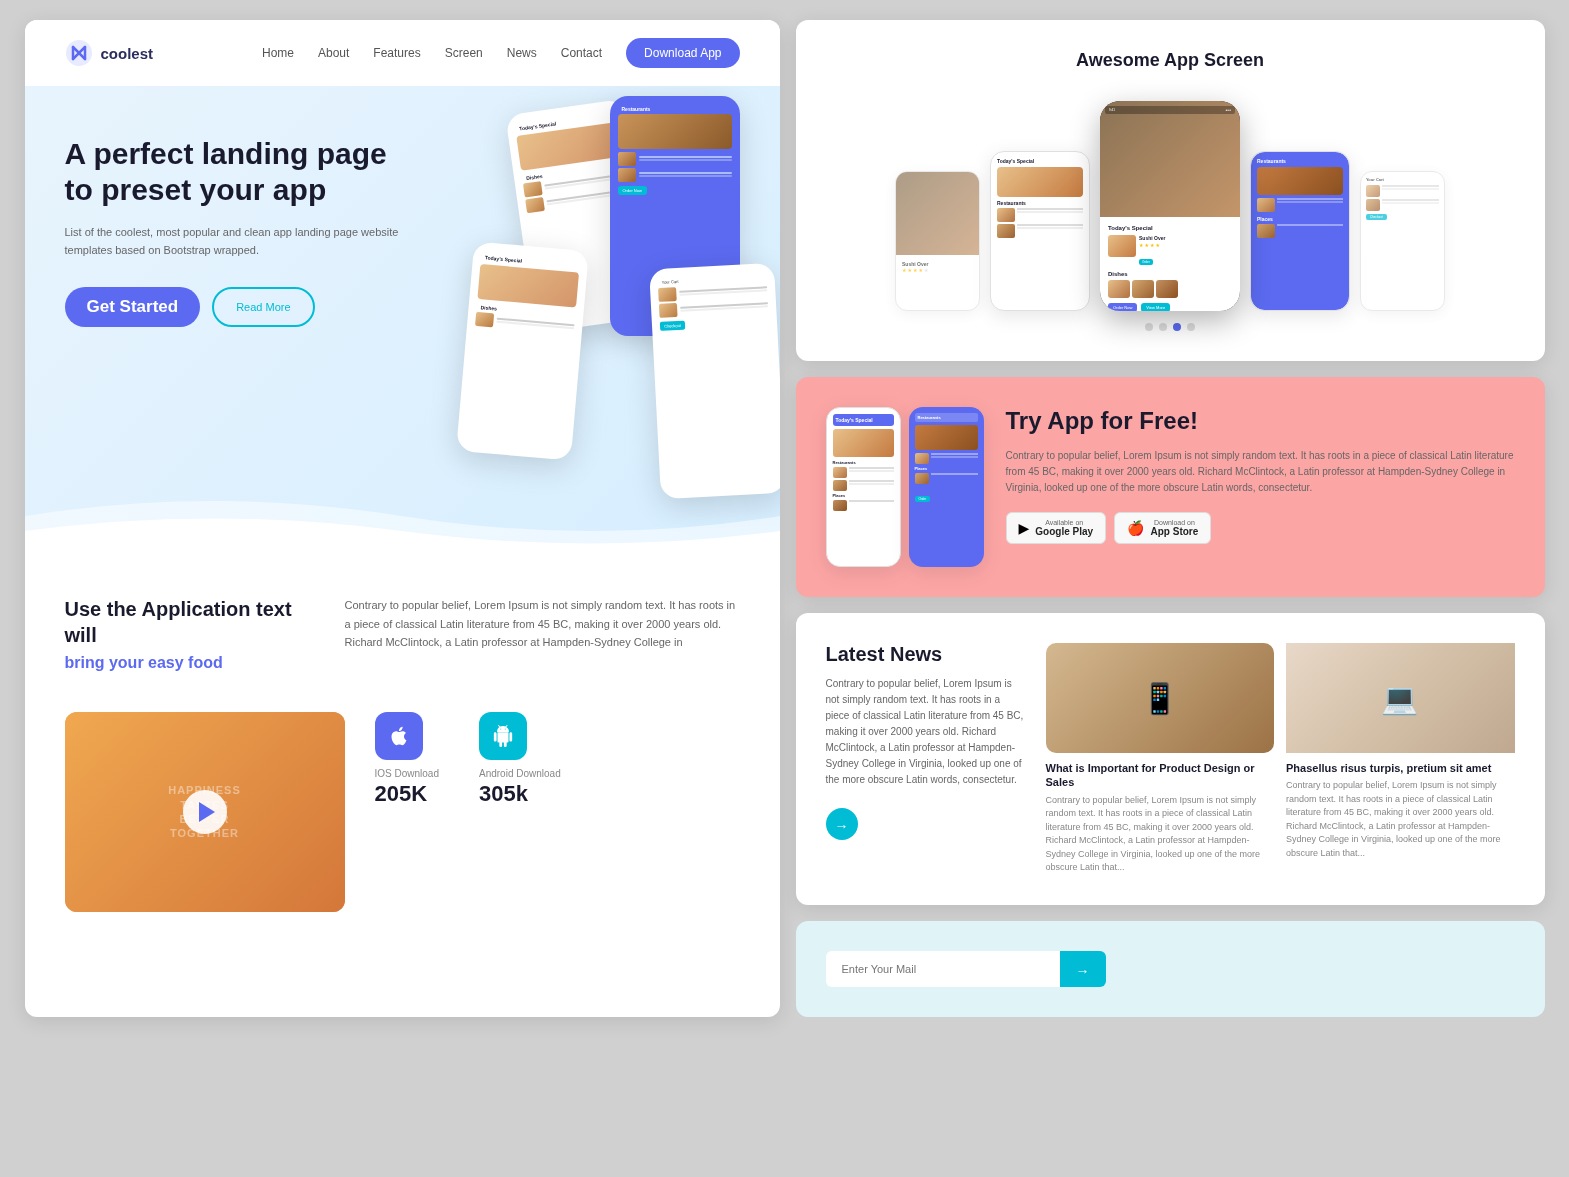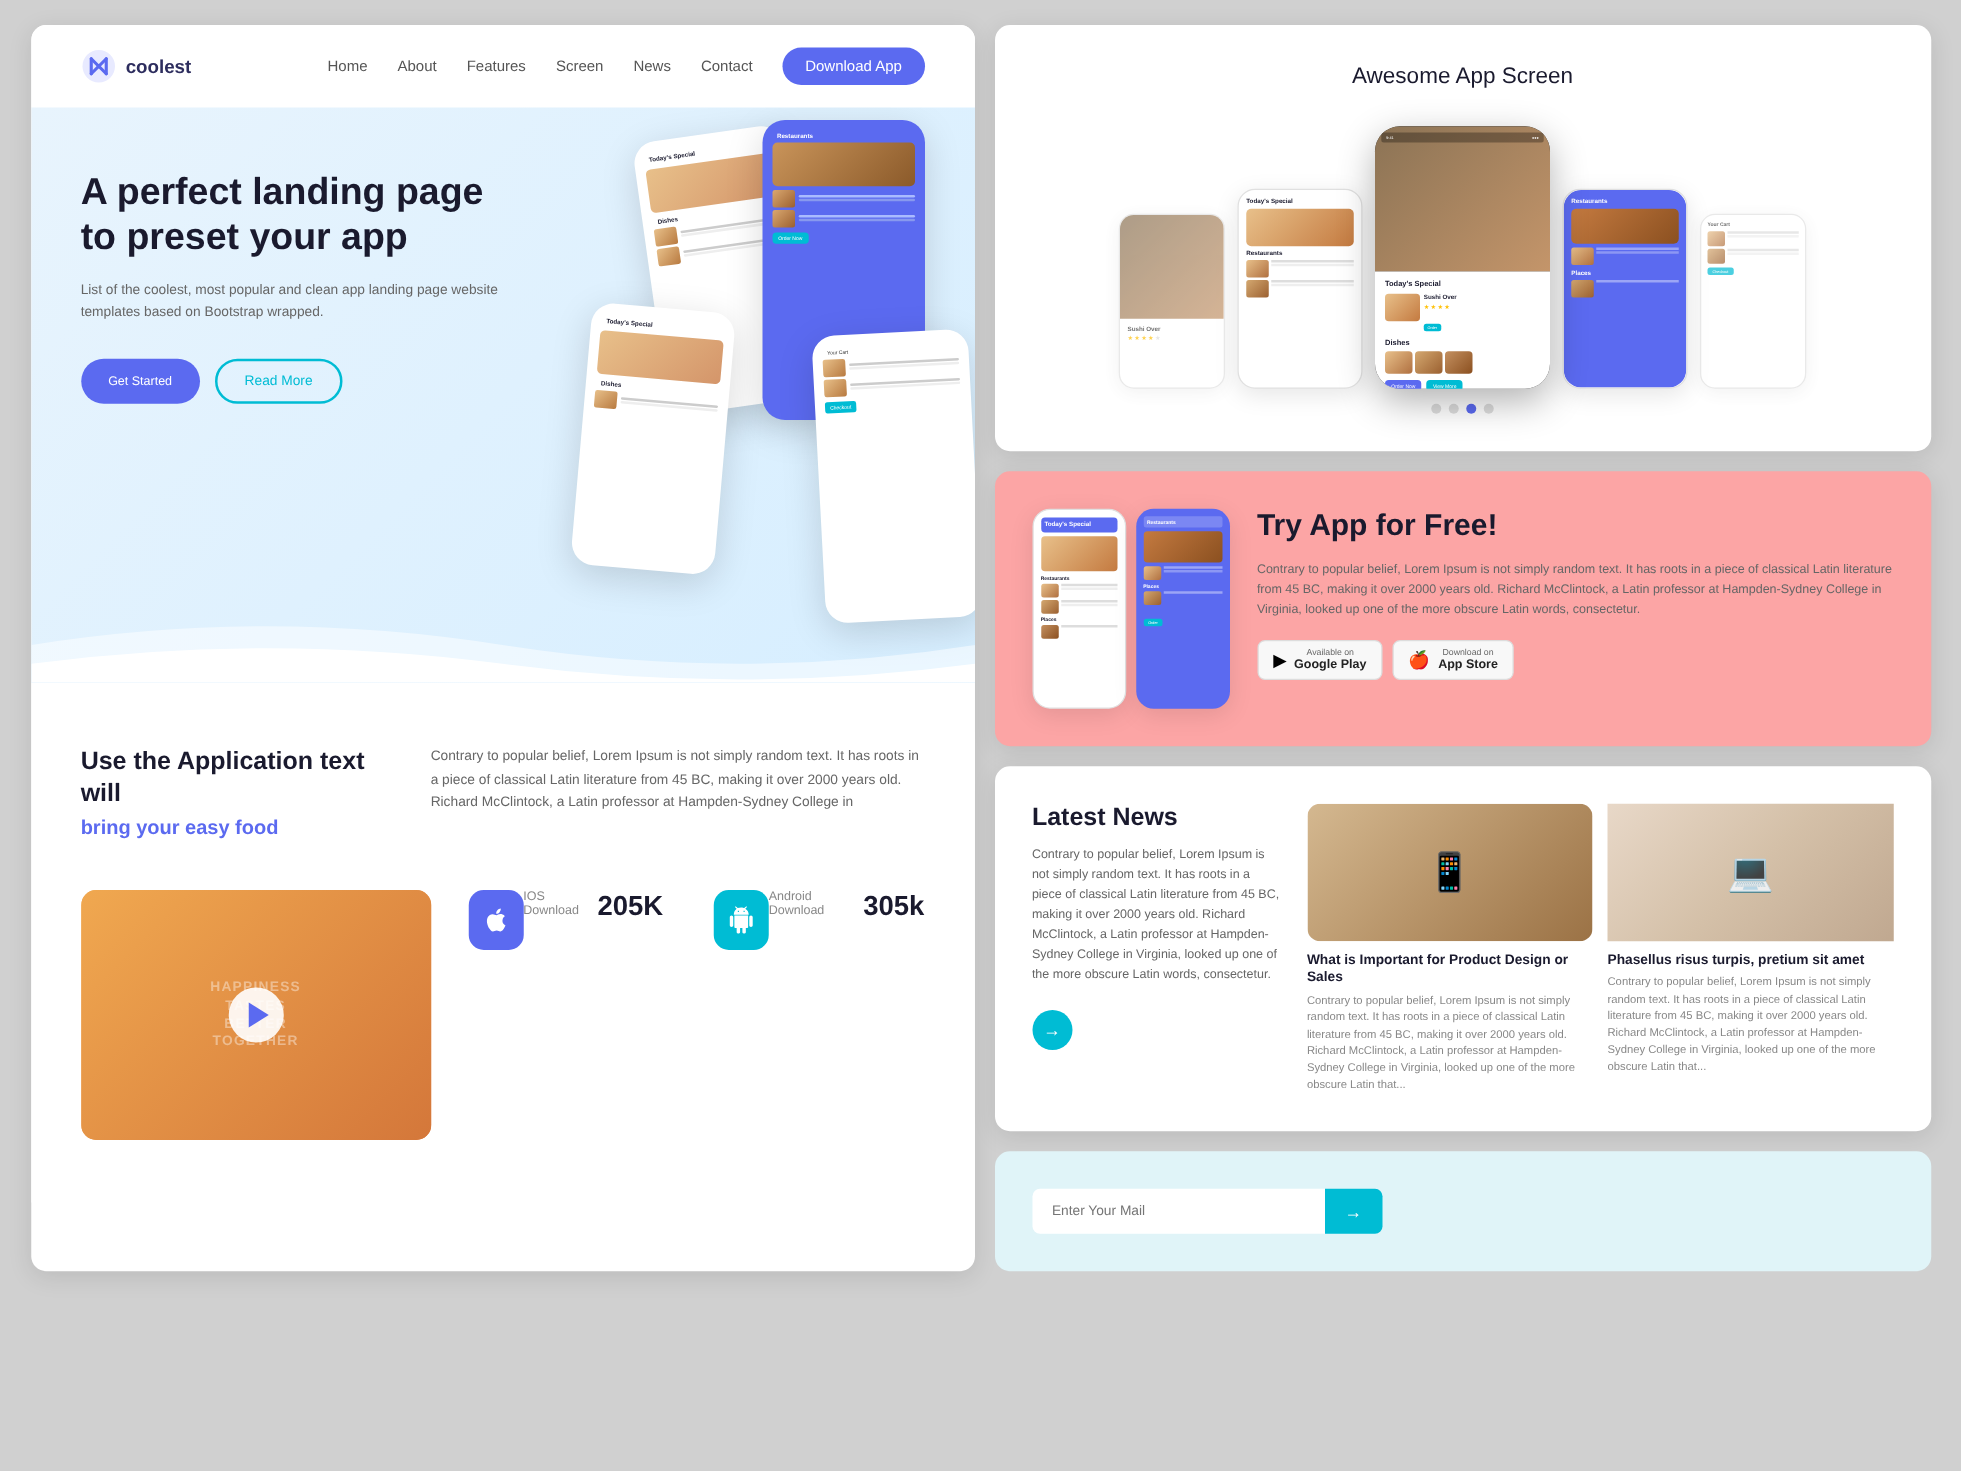--- a/index.html
+++ b/index.html
@@ -17,21 +17,21 @@
     .nav-links { display: flex; gap: 24px; align-items: center; }
     .nav-link { font-size: 12px; color: #555; text-decoration: none; }
     .nav-btn { background: #5b6af0; color: #fff; padding: 8px 18px; border-radius: 20px; font-size: 12px; border: none; cursor: pointer; font-weight: 500; }
     
     
     .hero { background: linear-gradient(135deg, #e8f4fd 0%, #d6eeff 100%); padding: 50px 40px 40px 40px; position: relative; min-height: 460px; overflow: hidden; }
     .hero-content { max-width: 340px; }
     .hero-title { font-size: 30px; font-weight: 800; color: #1a1a2e; line-height: 1.2; margin-bottom: 16px; }
     .hero-desc { font-size: 11px; color: #666; line-height: 1.6; margin-bottom: 28px; }
     .hero-btns { display: flex; gap: 12px; }
-    .btn-primary { background: #5b6af0; color: #fff; padding: 10px 22px; border-radius: 22px; font-size: 10px; border: none; cursor: pointer; font-weight: 400; }
+    .btn-primary { background: #5b6af0; color: #fff; padding: 10px 22px; border-radius: 22px; font-size: 17px; border: none; cursor: pointer; font-weight: 700; }
     .btn-outline { background: transparent; color: #00bcd4; padding: 10px 22px; border-radius: 22px; font-size: 11px; border: 2px solid #00bcd4; cursor: pointer; font-weight: 500; }
     .hero-phones { position: absolute; right: -20px; top: 0; width: 380px; height: 460px; }
     .phone-mockup { position: absolute; border-radius: 18px; background: #fff; overflow: hidden; box-shadow: 0 8px 30px rgba(0,0,0,0.15); }
     .phone-1 { width: 120px; height: 220px; right: 160px; top: 20px; transform: rotate(-8deg); }
     .phone-2 { width: 130px; height: 240px; right: 60px; top: 10px; background: #5b6af0; }
     .phone-3 { width: 115px; height: 210px; right: 220px; top: 160px; transform: rotate(5deg); }
     .phone-4 { width: 125px; height: 230px; right: 20px; top: 180px; transform: rotate(-3deg); }
     .phone-inner { width: 100%; height: 100%; padding: 8px; }
     .wave-overlay { position: absolute; bottom: 0; left: 0; right: 0; height: 60px; }
     
@@ -42,33 +42,33 @@
     .use-app-title { font-size: 20px; font-weight: 700; color: #1a1a2e; line-height: 1.3; margin-bottom: 6px; }
     .use-app-subtitle { font-size: 16px; font-weight: 700; color: #5b6af0; }
     .use-app-right { flex: 1; }
     .use-app-desc { font-size: 11px; color: #666; line-height: 1.7; }
     .use-app-bottom { display: flex; gap: 30px; align-items: flex-start; }
     .video-thumb { flex: 0 0 280px; height: 200px; background: linear-gradient(135deg, #f0a850, #e8864a); border-radius: 12px; display: flex; align-items: center; justify-content: center; position: relative; overflow: hidden; }
     .video-overlay-text { position: absolute; top: 0; left: 0; right: 0; bottom: 0; display: flex; align-items: center; justify-content: center; flex-direction: column; }
     .play-btn { width: 44px; height: 44px; background: rgba(255,255,255,0.9); border-radius: 50%; display: flex; align-items: center; justify-content: center; }
     .play-icon { width: 0; height: 0; border-top: 10px solid transparent; border-bottom: 10px solid transparent; border-left: 16px solid #5b6af0; margin-left: 4px; }
     .download-stats { display: flex; gap: 40px; }
-    .dl-item { display: flex; flex-direction: row; }
+    .dl-item { display: flex; flex-direction: column; }
     .dl-icon { width: 48px; height: 48px; border-radius: 12px; display: flex; align-items: center; justify-content: center; margin-bottom: 8px; font-size: 20px; }
     .dl-icon-apple { background: #5b6af0; color: #fff; }
     .dl-icon-android { background: #00bcd4; color: #fff; }
     .dl-label { font-size: 10px; color: #888; margin-bottom: 2px; }
     .dl-count { font-size: 22px; font-weight: 700; color: #1a1a2e; }
     
     
     .right-panel { flex: 1; display: flex; flex-direction: column; gap: 16px; }
     
     
     .awesome-app { background: #fff; border-radius: 12px; overflow: hidden; box-shadow: 0 4px 20px rgba(0,0,0,0.1); padding: 30px; }
-    .section-title { font-size: 18px; font-weight: 400; color: #1a1a2e; text-align: center; margin-bottom: 20px; }
+    .section-title { font-size: 18px; font-weight: 700; color: #1a1a2e; text-align: center; margin-bottom: 20px; }
     .app-screens { display: flex; justify-content: center; align-items: flex-end; gap: 10px; position: relative; height: 220px; }
     .screen-main { width: 140px; height: 210px; background: #222; border-radius: 20px; position: relative; overflow: hidden; box-shadow: 0 10px 30px rgba(0,0,0,0.3); z-index: 2; }
     .screen-side { width: 100px; height: 160px; background: #fff; border-radius: 14px; border: 1px solid #e0e0e0; overflow: hidden; box-shadow: 0 5px 20px rgba(0,0,0,0.1); }
     .screen-far { width: 85px; height: 140px; background: #fff; border-radius: 12px; border: 1px solid #e0e0e0; overflow: hidden; box-shadow: 0 3px 15px rgba(0,0,0,0.08); opacity: 0.7; }
     .screen-content { width: 100%; height: 60%; background: linear-gradient(135deg, #8b7355, #c4956a); }
     .screen-bottom { padding: 6px; }
     .screen-text { font-size: 5px; color: #333; }
     .carousel-dots { display: flex; justify-content: center; gap: 6px; margin-top: 12px; }
     .dot { width: 8px; height: 8px; border-radius: 50%; background: #ddd; }
     .dot-active { background: #5b6af0; }

